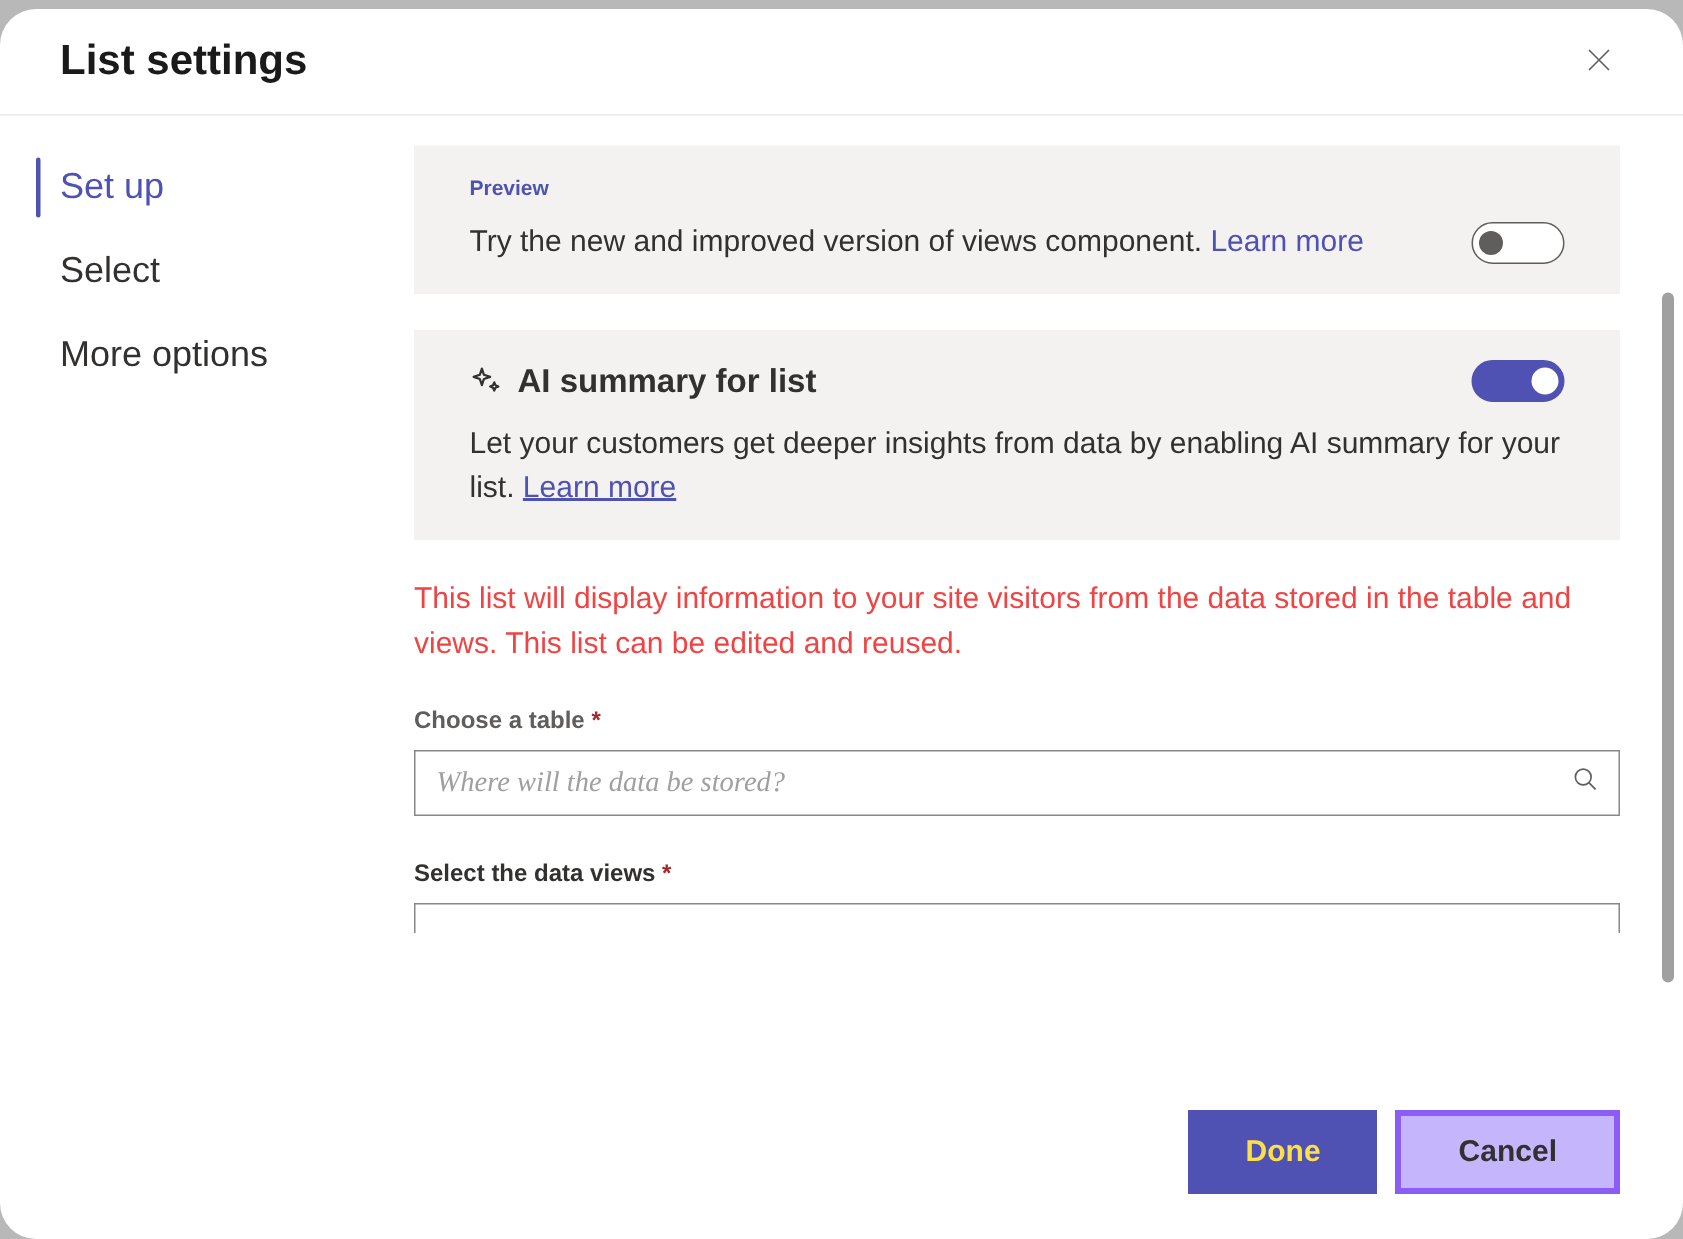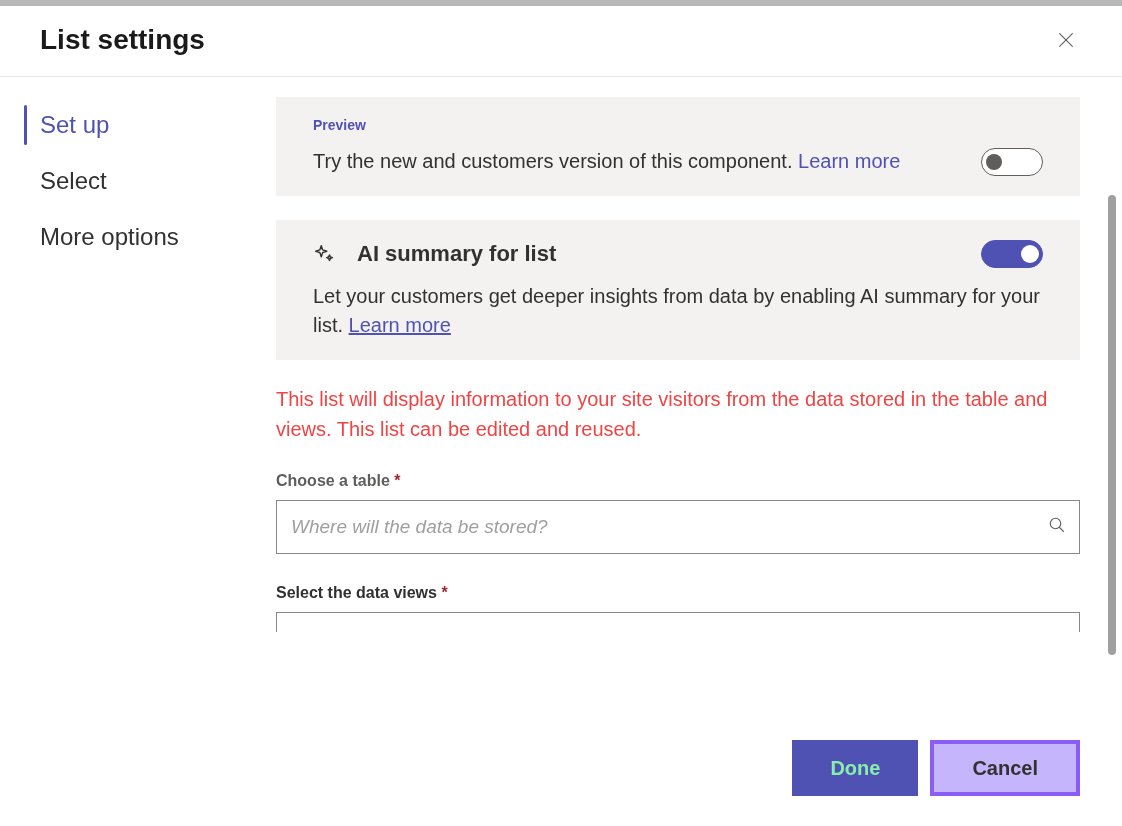--- a/index.html
+++ b/index.html
@@ -17,20 +17,21 @@
     }
     .dialog {
       position: absolute;
       top: 6px;
       left: 0;
       right: 0;
       bottom: 0;
       background: #ffffff;
       display: flex;
       flex-direction: column;
+      border-radius: 24px;
     }
     .dialog-header {
       display: flex;
       align-items: center;
       justify-content: space-between;
       padding: 18px 40px 20px 40px;
       border-bottom: 1px solid #e8e8e8;
     }
     .dialog-title {
       font-size: 28px;
@@ -167,21 +168,21 @@
     }
     .card-header-row {
       display: flex;
       align-items: center;
       justify-content: space-between;
       margin-bottom: 14px;
     }
     .card-title-group {
       display: flex;
       align-items: center;
-      gap: 22px;
+      gap: 10px;
     }
     .card-title {
       font-size: 22px;
       font-weight: 600;
       color: #323130;
     }
     .sparkle-icon {
       width: 22px;
       height: 22px;
     }
@@ -199,26 +200,26 @@
     }
     .required-star {
       color: #a4262c;
     }
     .form-input-wrap {
       position: relative;
       margin-bottom: 30px;
     }
     .form-input {
       width: 100%;
-      height: 54px;
+      height: 44px;
       border: 1px solid #8a8886;
       padding: 0 46px 0 14px;
       font-size: 19px;
       color: #323130;
-      font-family: Liberation Sans, sans-serif;
+      font-family: Liberation Serif, serif;
     }
     .form-input::placeholder {
       color: #a19f9d;
       font-style: italic;
     }
     .search-icon-wrap {
       position: absolute;
       right: 14px;
       top: 50%;
       transform: translateY(-50%);
@@ -251,21 +252,21 @@
       height: 56px;
       padding: 0 38px;
       font-size: 20px;
       font-weight: 600;
       cursor: pointer;
       border: none;
       font-family: inherit;
     }
     .btn-primary {
       background: #4f52b2;
-      color: #86efac;
+      color: #fde047;
     }
     .btn-secondary {
       background: #c4b5fd;
       border: 4px solid #8b5cf6;
       color: #323130;
     }
   </style>
 </head>
 <body>
 
@@ -292,21 +293,21 @@
         <span>More options</span>
       </div>
     </div>
 
     <div class="main-area">
 
       <div class="card">
         <div class="card-preview-label">Preview</div>
         <div class="card-row">
           <div class="card-text">
-            <span>Try the new and customers version of this component. </span><span class="card-link nounderline">Learn more</span>
+            <span>Try the new and improved version of views component. </span><span class="card-link nounderline">Learn more</span>
           </div>
           <div class="toggle off">
             <div class="knob"></div>
           </div>
         </div>
       </div>
 
       <div class="card">
         <div class="card-header-row">
           <div class="card-title-group">

